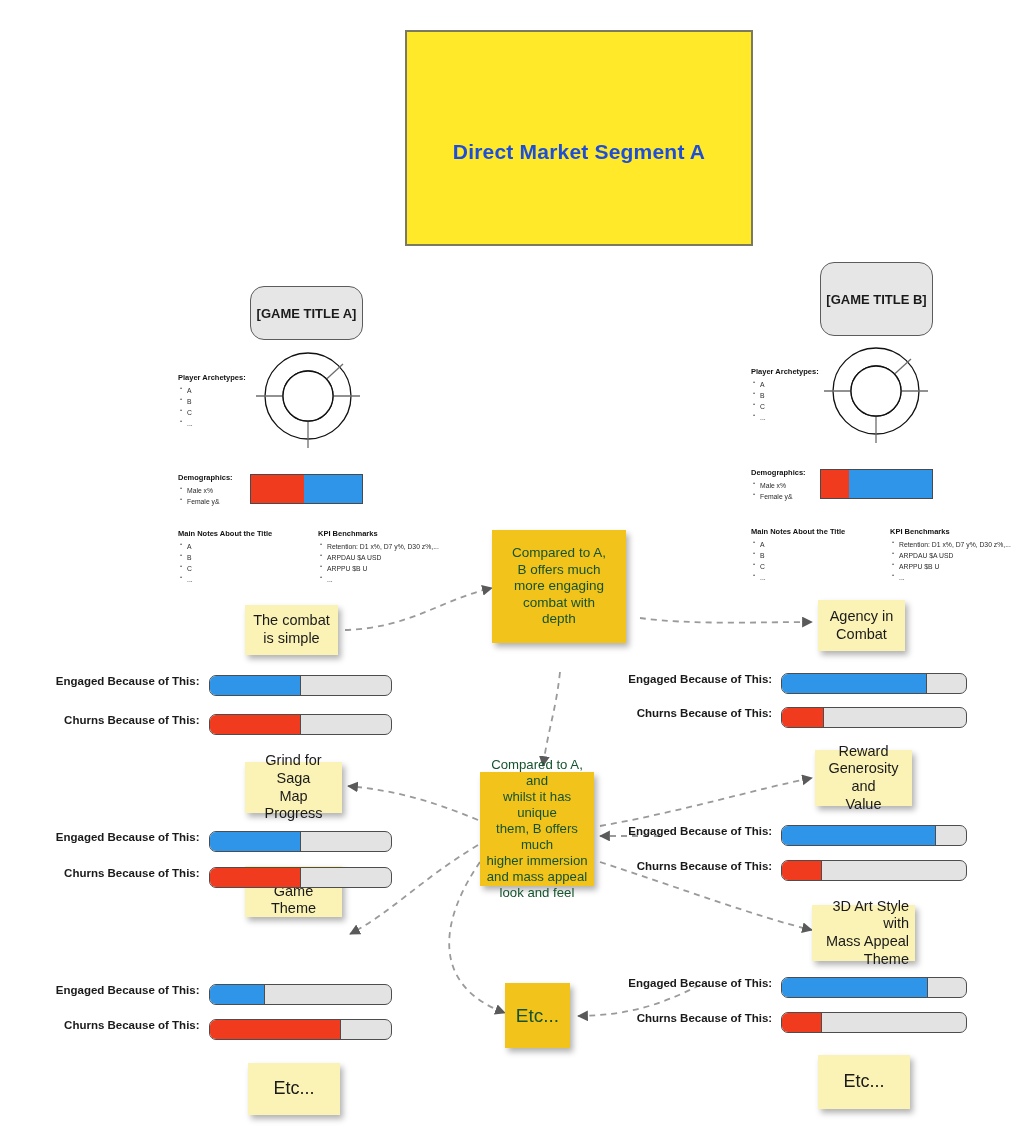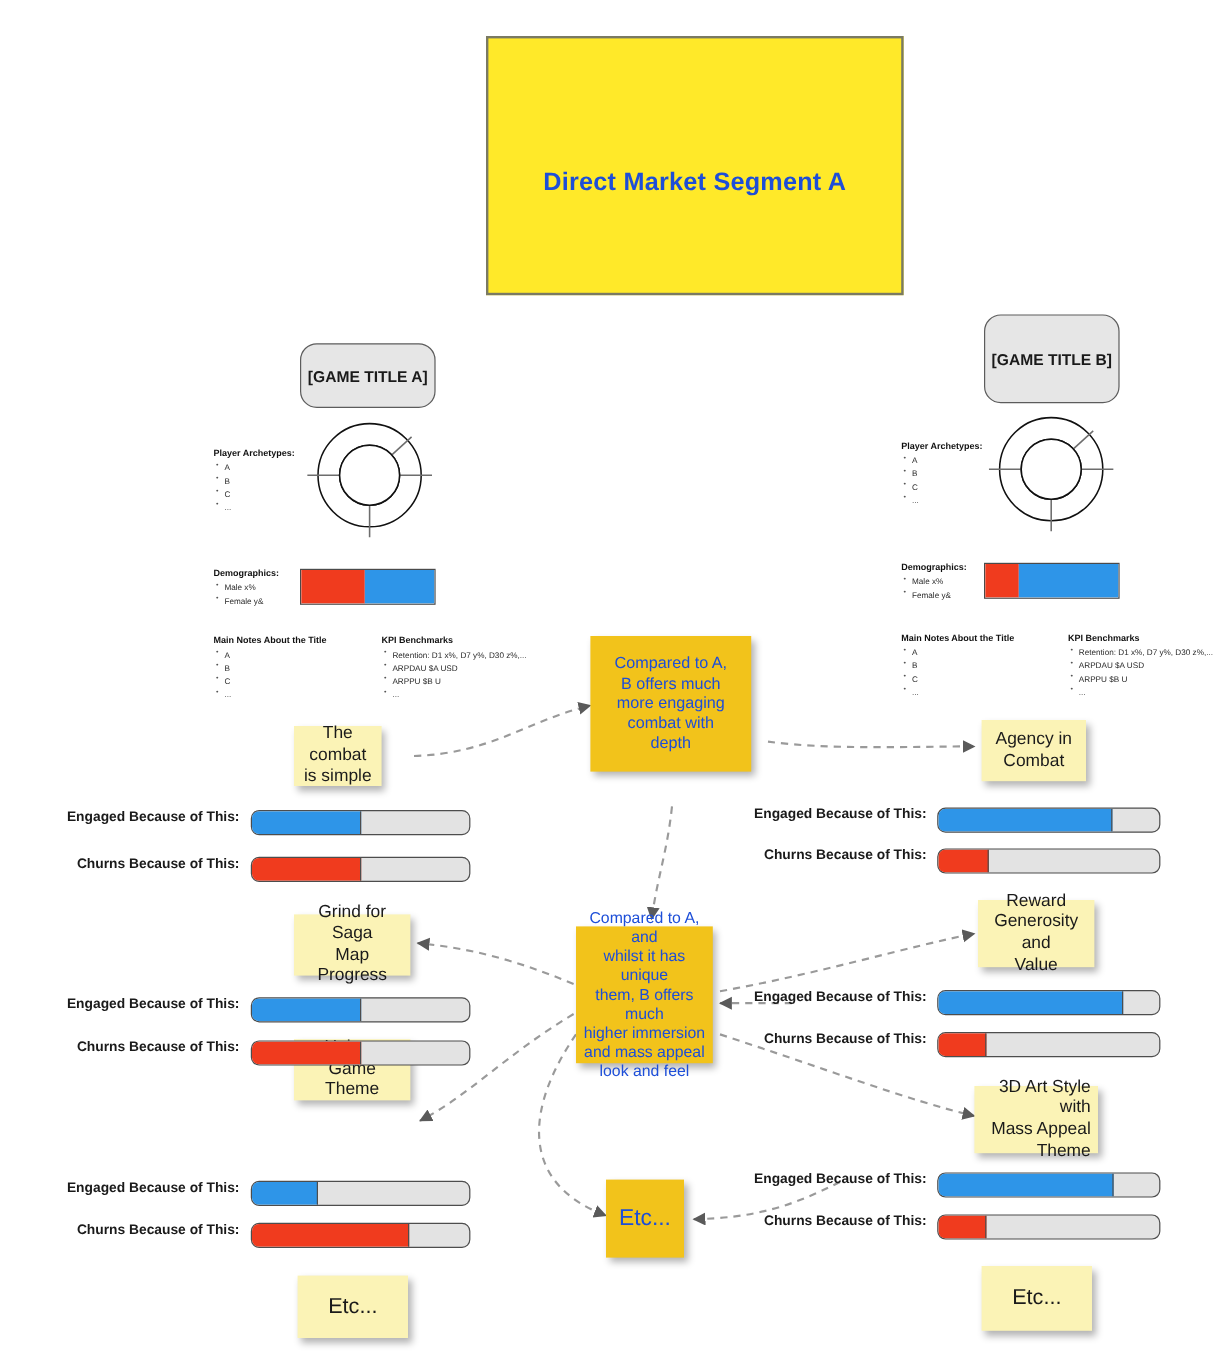--- a/index.html
+++ b/index.html
@@ -44,21 +44,21 @@
   .demo-bar .seg-blue{background:#2e95e8;height:100%;}
 
   
   .note{
     position:absolute;box-sizing:border-box;
     display:flex;align-items:center;justify-content:center;text-align:center;
     box-shadow:3px 4px 6px rgba(0,0,0,.30);
     line-height:1.22;
   }
   .note.pale{background:#fbf3b6;color:#1a1a1a;font-size:14.5px;}
-  .note.gold{background:#f2c31b;color:#1d4ed8;font-size:13.5px;}
+  .note.gold{background:#f2c31b;color:#14532d;font-size:13.5px;}
   .note.gold.small{font-size:13.2px;}
   .note.etc-pale{font-size:18px;}
   .note.etc-gold{font-size:19px;}
   .note-text{padding:2px 6px;white-space:pre-line;}
 
   
   .meter-row{position:absolute;display:flex;}
   .meter-label{
     font-weight:bold;font-size:11.5px;color:#1a1a1a;white-space:nowrap;
     text-align:right;
@@ -238,21 +238,21 @@
 them, B offers much
 higher immersion
 and mass appeal
 look and feel</span>
 </div>
 
 <div class="note gold etc-gold" style="left:505px;top:983px;width:65px;height:65px;">
   <span class="note-text">Etc...</span>
 </div>
 
-<div class="note pale" style="left:245px;top:605px;width:73px;height:50px;">
+<div class="note pale" style="left:245px;top:605px;width:93px;height:50px;">
   <span class="note-text">The combat
 is simple</span>
 </div>
 <div class="note pale" style="left:245px;top:762px;width:97px;height:51px;">
   <span class="note-text">Grind for Saga
 Map Progress</span>
 </div>
 <div class="note pale" style="left:245px;top:866px;width:97px;height:51px;justify-content:center;">
   <span class="note-text">Unique
 Game Theme</span>

